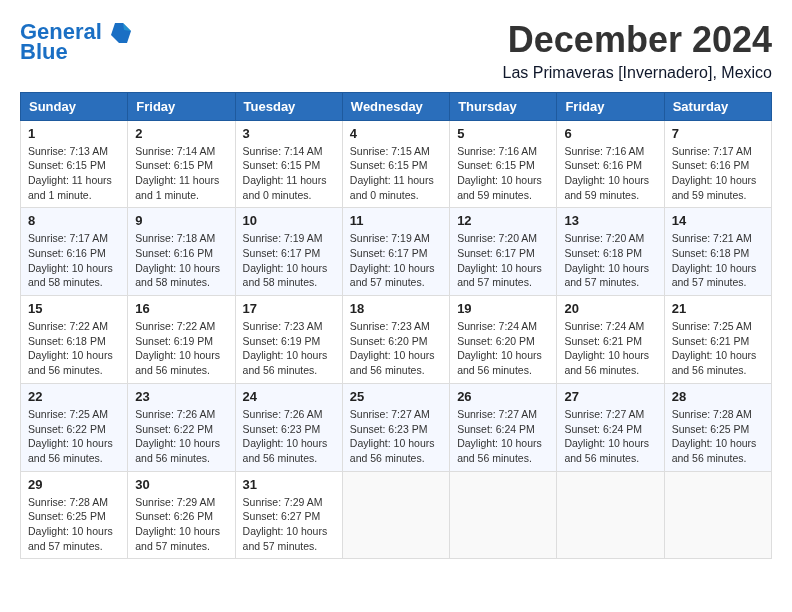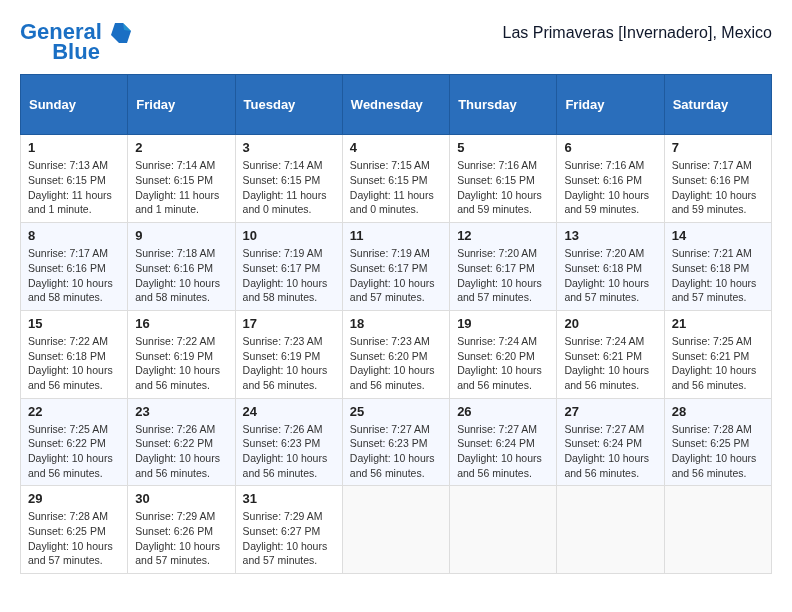--- a/index.html
+++ b/index.html
@@ -12,21 +12,21 @@
     }
     .header {
       display: flex;
       justify-content: space-between;
       align-items: flex-start;
       margin-bottom: 10px;
     }
     .logo {
       display: flex;
       flex-direction: column;
-      align-items: center;
+      align-items: flex-start;
     }
     .logo-text {
       font-size: 22px;
       font-weight: bold;
       color: #333;
       line-height: 1.1;
     }
     .logo-text span.blue { color: #1a6fc4; }
     .title-block {
       text-align: right;
@@ -45,21 +45,21 @@
     }
     .calendar {
       width: 100%;
       border-collapse: collapse;
       font-size: 11px;
     }
     .calendar thead tr th {
       background: #2a6ebb;
       color: #fff;
       text-align: left;
-      padding: 22px 8px;
+      padding: 6px 8px;
       font-size: 13px;
       font-weight: bold;
       border: 1px solid #1e5a9e;
     }
     .calendar tbody tr td {
       vertical-align: top;
       padding: 5px 7px;
       border: 1px solid #ddd;
       background: #fff;
       min-height: 80px;
@@ -99,20 +99,21 @@
         </svg>
       </span>
     </div>
     <div style="display:flex; align-items:center; margin-top:-4px;">
       <span class="logo-text">
         <span class="blue">Blue</span>
       </span>
     </div>
   </div>
   <div class="title-block">
+    <h1>December 2024</h1>
     <h2>Las Primaveras [Invernadero], Mexico</h2>
   </div>
 </div>
 
 <table class="calendar">
   <thead>
     <tr>
     <th>Sunday</th>
         <th>Friday</th>
         <th>Tuesday</th>

